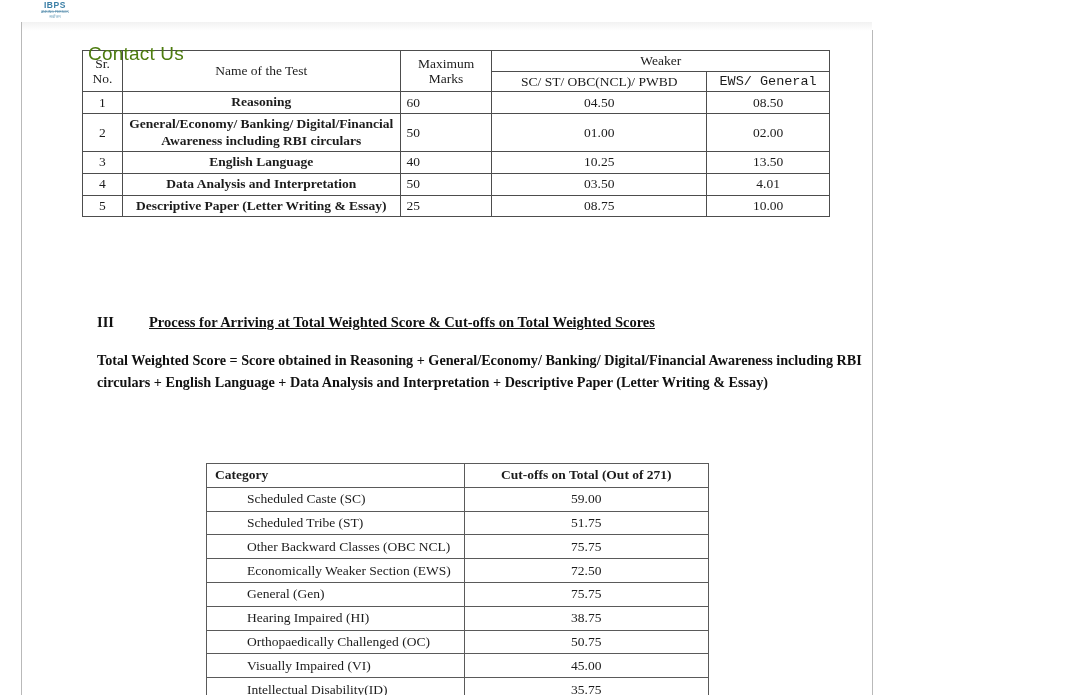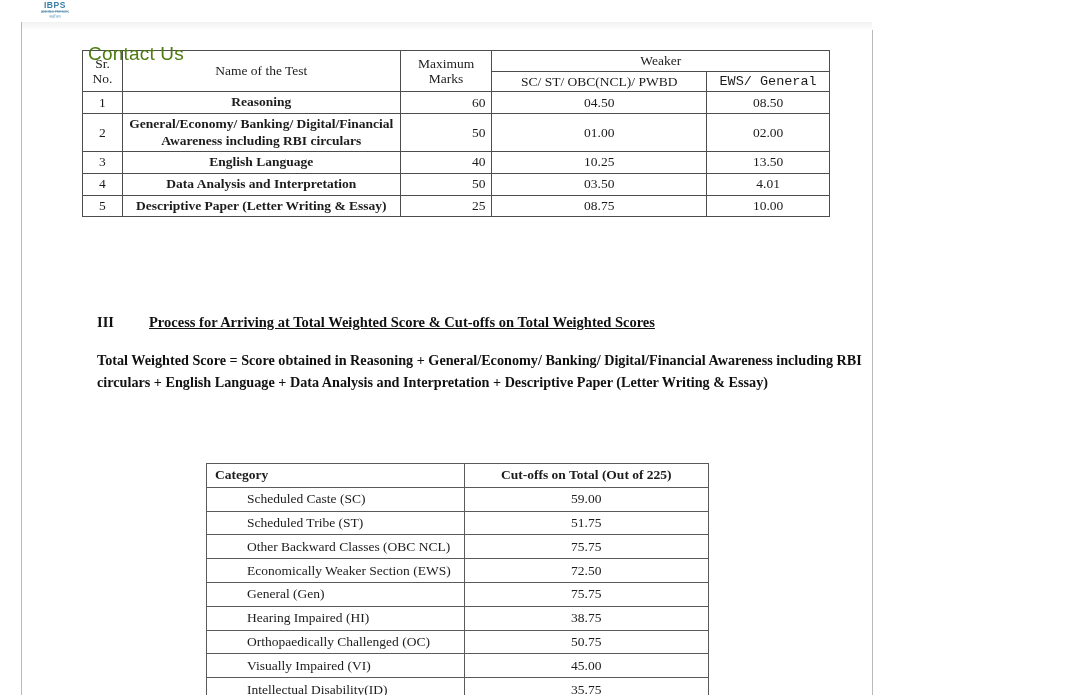--- a/index.html
+++ b/index.html
@@ -146,21 +146,21 @@
     text-align: center;
   }
   .tbl-tests td.c-name {
     width: 278px;
     text-align: center;
     line-height: 1.22;
     font-weight: bold;
   }
   .tbl-tests td.c-marks {
     width: 92px;
-    text-align: right;
+    text-align: left;
   }
   .tbl-tests td.c-cut {
     width: 215px;
     text-align: center;
   }
   .tbl-tests td.c-ews {
     width: 123px;
     text-align: center;
   }
   .th-sr   { width: 40px;  }
@@ -306,21 +306,21 @@
   <div class="sec-iii">
     <span class="num">III</span><span class="ttl">Process for Arriving at Total Weighted Score &amp; Cut-offs on Total Weighted Scores</span>
   </div>
 
   <div class="para">Total Weighted Score = Score obtained in Reasoning + General/Economy/ Banking/ Digital/Financial Awareness including RBI circulars + English Language + Data Analysis and Interpretation + Descriptive Paper (Letter Writing &amp; Essay)</div>
 
   <table class="tbl-cat">
     <thead>
       <tr>
         <th class="h-cat">Category</th>
-        <th class="h-val">Cut-offs on Total (Out of 225)</th>
+        <th class="h-val">Cut-offs on Total (Out of 271)</th>
       </tr>
     </thead>
     <tbody>
       <tr>
         <td class="cat">Scheduled Caste (SC)</td>
         <td class="val">59.00</td>
       </tr>
       <tr>
         <td class="cat">Scheduled Tribe (ST)</td>
         <td class="val">51.75</td>

